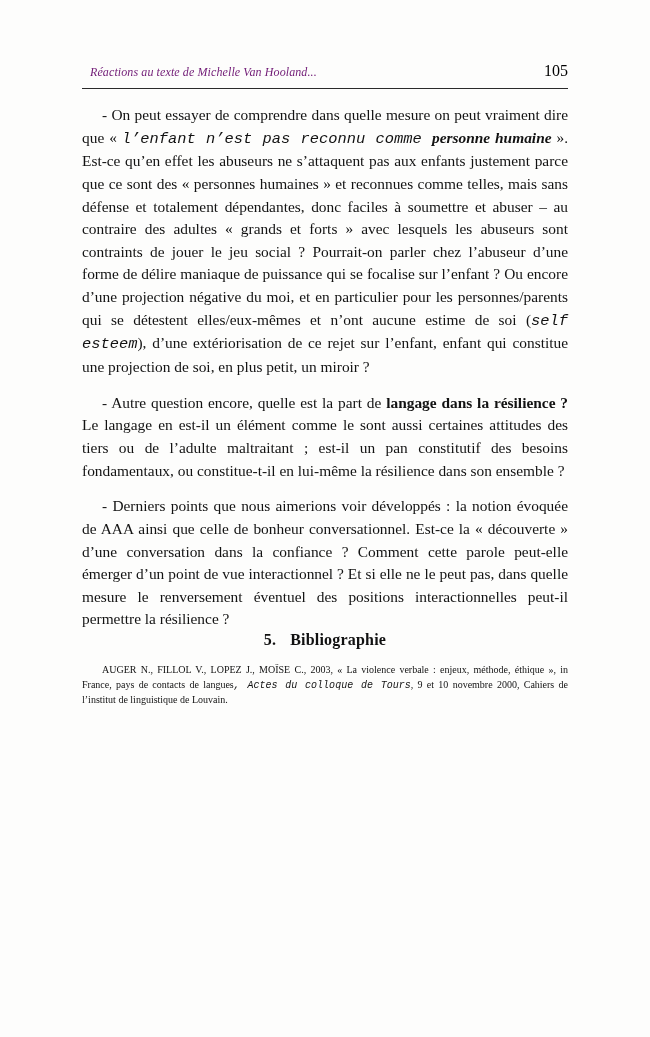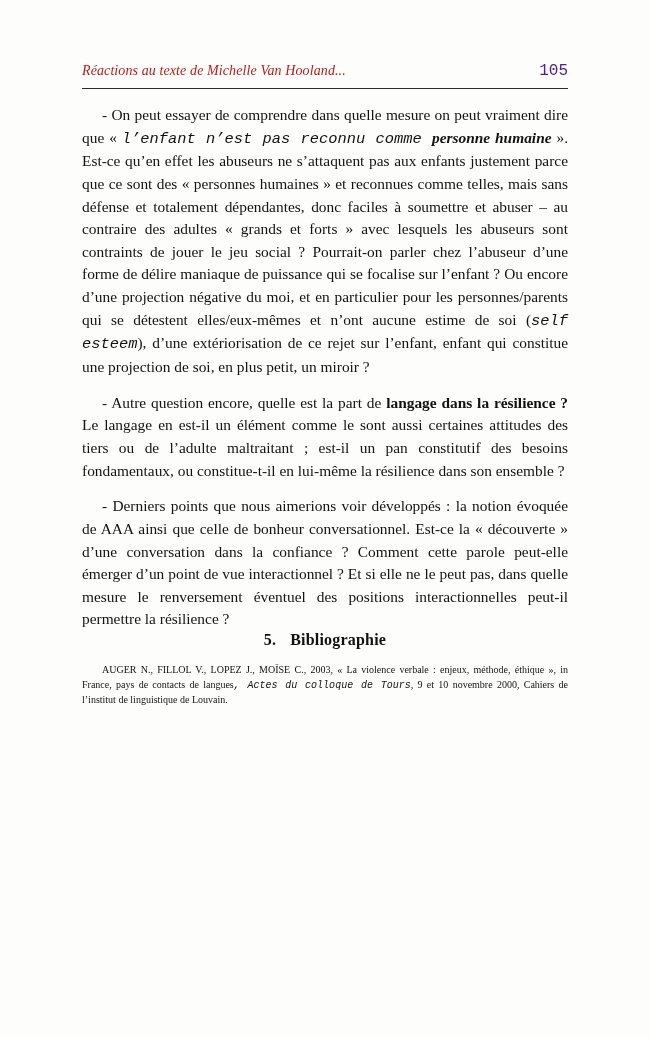--- a/index.html
+++ b/index.html
@@ -26,28 +26,28 @@
     position: absolute;
     left: 82px;
     top: 62px;
     width: 486px;
     display: flex;
     align-items: baseline;
     justify-content: space-between;
   }
   .header-title {
     font-style: italic;
-    font-size: 14px;
+    font-size: 12px;
     letter-spacing: 0.1px;
-    color: #b91c1c;
+    color: #701a75;
+    margin-left: 8px;
   }
   .header-page {
     font-size: 16px;
-    color: #4c1d95;
-    font-family: Liberation Mono, monospace;
+    color: #000000;
   }
   .rule {
     position: absolute;
     left: 82px;
     top: 88px;
     width: 486px;
     height: 1px;
     background: #2a2a2a;
   }
   .content {

